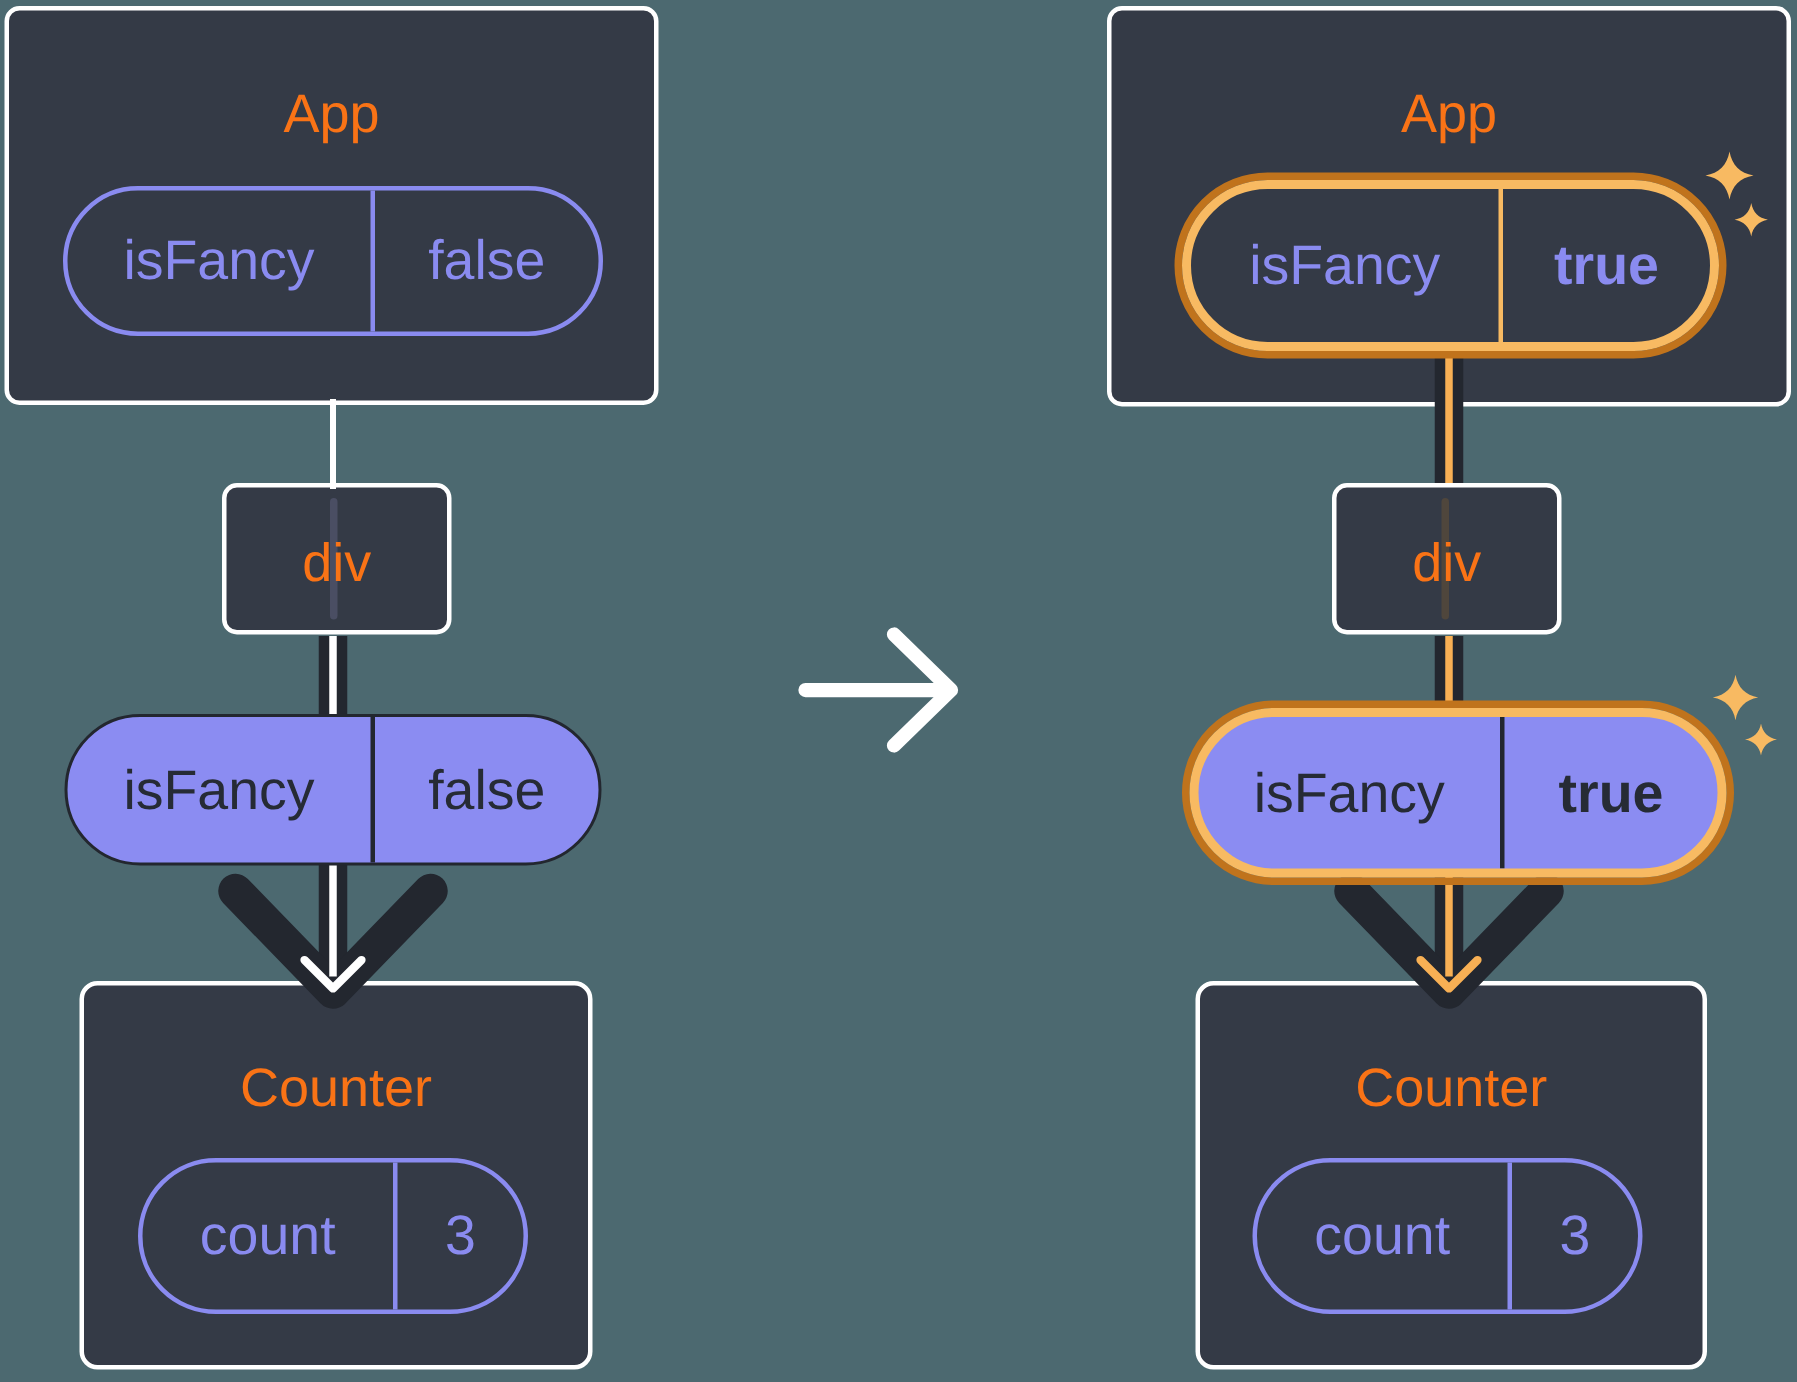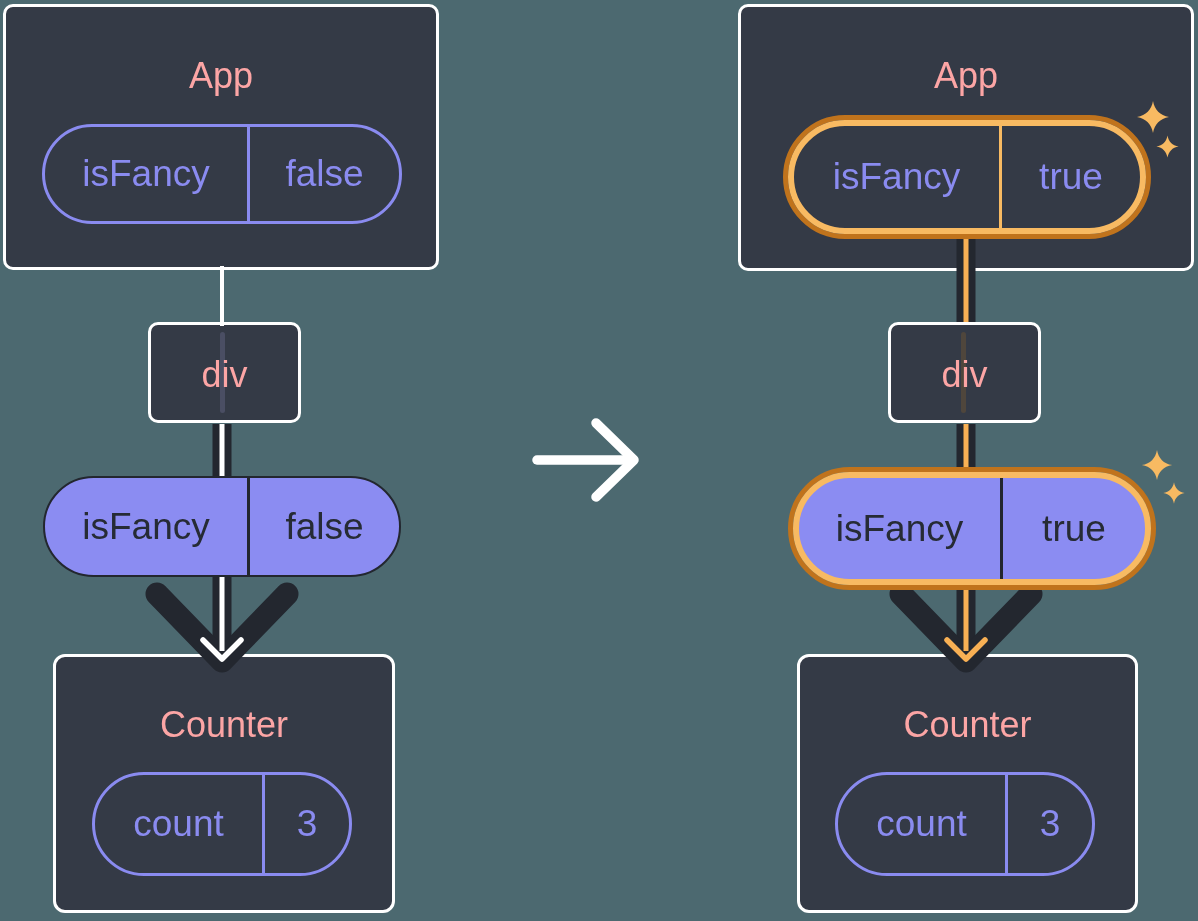--- a/index.html
+++ b/index.html
@@ -7,21 +7,21 @@
     --purple:#8A8BF0; --purple-fill:#8B8CF2; --dark:#23272F; --dark-text:#262B35;
     --orange-dark:#C0731C; --orange-light:#F8BA62; --orange-mid:#F8B054;
     --line-muted-left:#4A4E63; --line-muted-right:#4F463C;
   }
   html,body{margin:0;padding:0;}
   body{background:var(--background);font-family:"Liberation Sans","DejaVu Sans",sans-serif;}
   #canvas{position:relative;width:1198px;height:921px;background:var(--background);overflow:hidden;}
 
   .panel{position:absolute;background:var(--panel);border:3px solid var(--panel-border);
          border-radius:12px;box-sizing:border-box;z-index:2;}
-  .panel-title{position:absolute;left:0;right:0;text-align:center;color:#fca5a5;
+  .panel-title{position:absolute;left:0;right:0;text-align:center;color:#f97316;
                font-size:36px;line-height:38px;font-weight:400;}
 
   .overlay{position:absolute;left:0;top:0;z-index:3;pointer-events:none;}
 
   .pill{position:absolute;display:flex;box-sizing:border-box;border-radius:999px;z-index:4;
         font-size:37px;}
   .pill .cell{display:flex;align-items:center;justify-content:center;box-sizing:border-box;}
   .pill .cell.value{flex:1;}
   .pill.outlined{border:3px solid var(--purple);color:var(--purple);background:transparent;}
   .pill.outlined .cell.value{border-left:3px solid var(--purple);}
@@ -31,21 +31,21 @@
   .hl-ring{position:absolute;box-sizing:border-box;border:5px solid var(--orange-dark);
            border-radius:999px;z-index:4;}
   .hl-ring .hl-inner{width:100%;height:100%;box-sizing:border-box;border:6px solid var(--orange-light);
            border-radius:999px;display:flex;overflow:hidden;font-size:37px;}
   .hl-ring.on-dark .hl-inner{background:var(--panel);color:var(--purple);}
   .hl-ring.on-dark .cell.value{border-left:3px solid var(--orange-light);}
   .hl-ring.on-purple .hl-inner{background:var(--purple-fill);color:var(--dark-text);}
   .hl-ring.on-purple .cell.value{border-left:3px solid var(--dark);}
   .hl-ring .cell{display:flex;align-items:center;justify-content:center;box-sizing:border-box;}
   .hl-ring .cell.value{flex:1;}
-  .bold{font-weight:400;}
+  .bold{font-weight:700;}
 
   .inner-line{position:absolute;top:7px;bottom:7px;width:5px;border-radius:3px;z-index:0;}
   .divbox .panel-title{z-index:1;}
 
   .sparkle{position:absolute;z-index:5;}
 </style>
 </head>
 <body>
 
 <div id="canvas">

